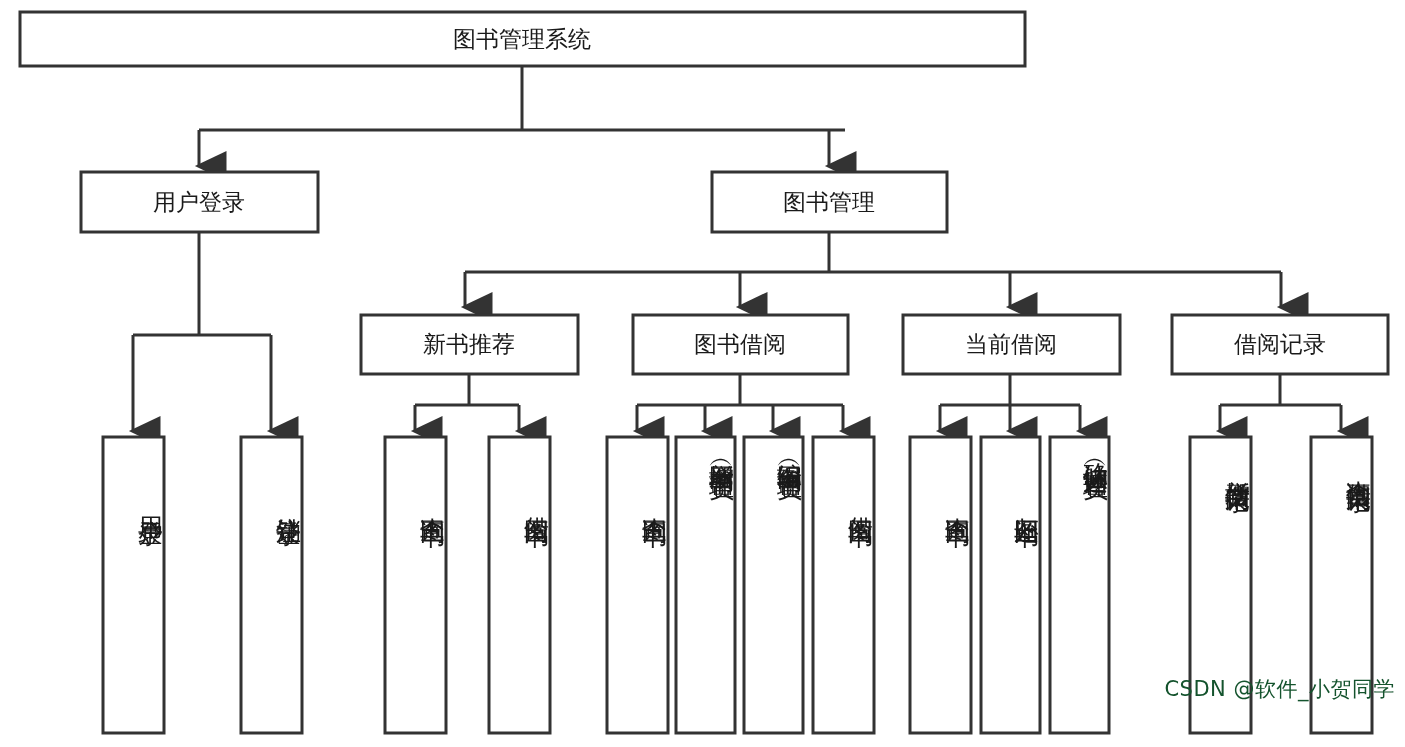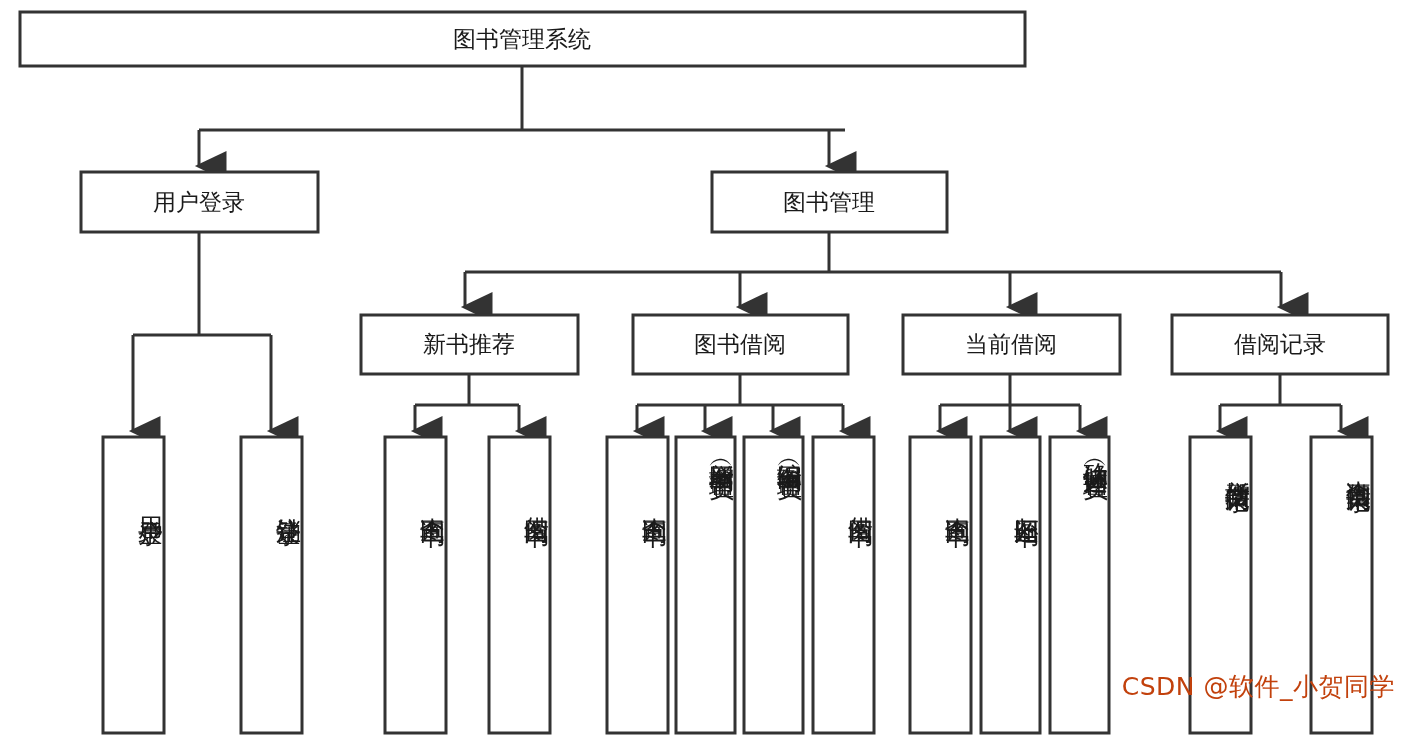--- a/index.html
+++ b/index.html
@@ -57,22 +57,22 @@
     text-orientation: upright;
     letter-spacing: 2px;
     white-space: nowrap;
     pointer-events: none;
   }
   .watermark {
     position: absolute;
     right: 10px;
     bottom: 6px;
     font-family: "DejaVu Sans", "Liberation Sans", sans-serif;
-    font-size: 25px;
-    color: #c2410c;
+    font-size: 21px;
+    color: #14532d;
     letter-spacing: 0.5px;
     white-space: nowrap;
   }
 </style>
 </head>
 <body>
 
 <div id="diagram-root">
 
   <svg class="flow" viewBox="0 0 1405 747">

